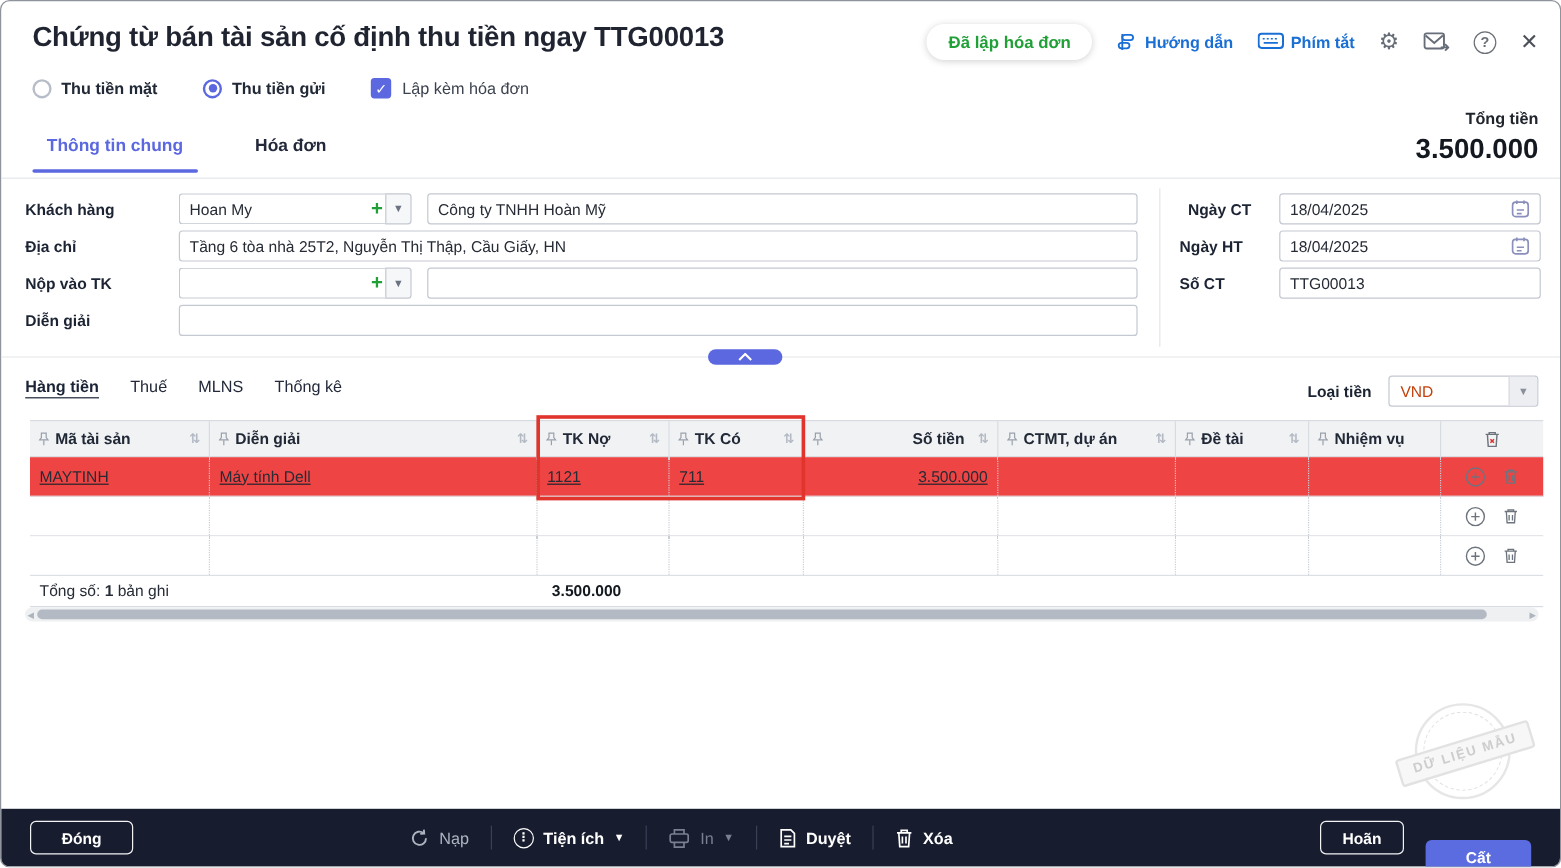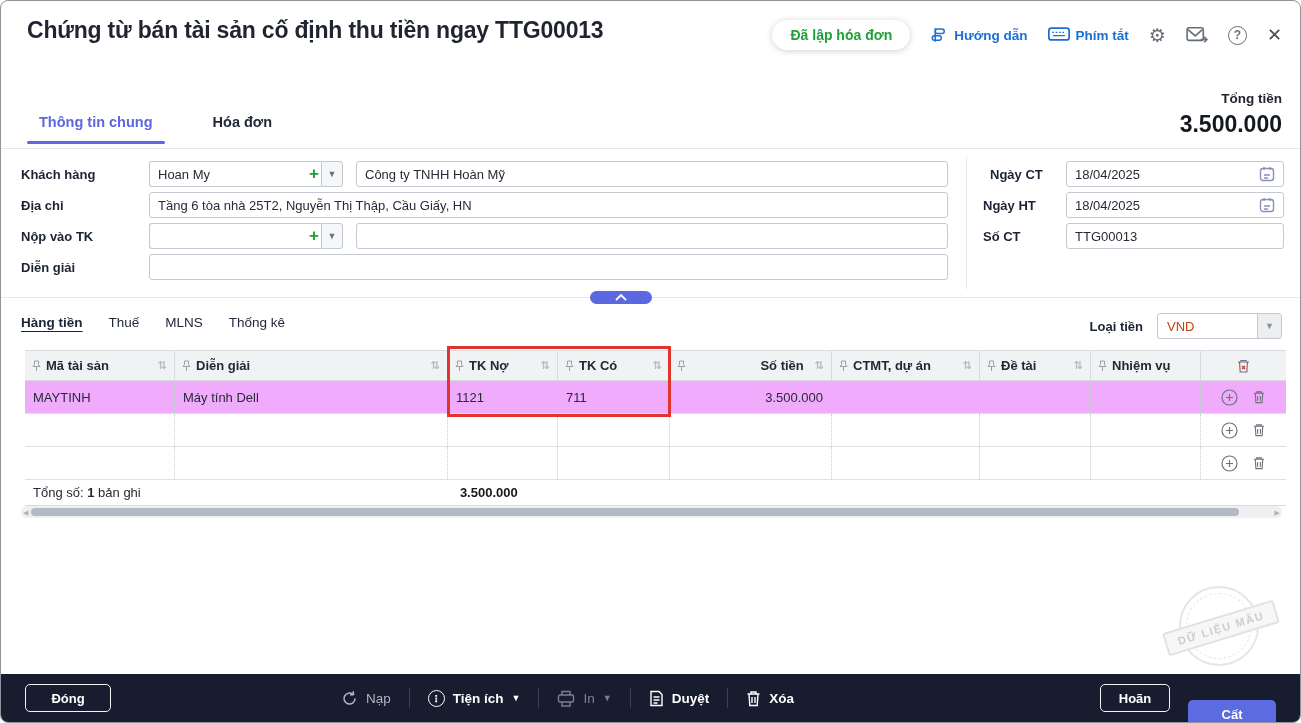--- a/index.html
+++ b/index.html
@@ -76,21 +76,21 @@
   .grid { position:absolute; left:24px; top:349px; width:1261px; }
   .c0{width:150px}.c1{width:273px}.c2{width:110px}.c3{width:112px}.c4{width:162px}
   .c5{width:148px}.c6{width:111px}.c7{width:110px}.c8{width:85px}
   .grow { display:flex; }
   .ghead { height:31px; background:#f1f2f4; border-top:1px solid #d8dce1; border-bottom:1px solid #d8dce1; }
   .hcell { display:flex; align-items:center; gap:5px; padding:0 7px; font-size:13px; font-weight:bold;
            color:#212836; border-right:1px solid #d8dce1; }
   .hcell .sort { margin-left:auto; color:#b4bac4; font-size:11px; cursor:pointer; }
   .hcell.actions { justify-content:center; border-right:none; }
   .brow { height:33px; border-bottom:1px solid #dcdfe4; background:#fff; }
-  .brow.selected { background:#f0abfc; }
+  .brow.selected { background:#ef4444;text-decoration:underline; }
   .bcell { display:flex; align-items:center; padding:0 8px; font-size:13px; color:#262b35;
            border-right:1px dotted #c9ced6; }
   .bcell.num { justify-content:flex-end; }
   .bcell.actions { border-right:none; justify-content:center; gap:14px; }
   .row-icon { color:#6e747e; cursor:pointer; display:flex; align-items:center; }
   .gfooter { height:26px; display:flex; align-items:center; border-bottom:1px solid #d8dce1; }
   .gfooter .summary { font-size:13px; color:#262b35; padding-left:8px; }
   .gfooter .ftotal { font-size:13px; font-weight:bold; color:#14181f; text-align:right; }
   .pin-icon { display:flex; align-items:center; cursor:pointer; }
 
@@ -163,20 +163,34 @@
       <svg width="22" height="18" viewBox="0 0 24 20">
           <rect x="1" y="2" width="18" height="14" rx="2" fill="none" stroke="#676d78" stroke-width="1.8"></rect>
           <path d="M2 4l8 7 8-7" fill="none" stroke="#676d78" stroke-width="1.8"></path>
           <path d="M16 15h7m-3-3l3 3-3 3" fill="none" stroke="#676d78" stroke-width="1.8"></path>
         </svg>
     </span>
     <span class="help-circle">?</span>
     <span class="tool-icon close-x">✕</span>
   </div>
 
+  <div class="options-row">
+    <div class="radio-item">
+      <span class="radio"></span>
+      <span>Thu tiền mặt</span>
+    </div>
+    <div class="radio-item">
+      <span class="radio sel"></span>
+      <span>Thu tiền gửi</span>
+    </div>
+    <div class="check-item">
+      <span class="checkbox">✓</span>
+      <span>Lập kèm hóa đơn</span>
+    </div>
+  </div>
 
   <div class="tabs-row">
     <div class="tab active">Thông tin chung</div>
     <div class="tab">Hóa đơn</div>
   </div>
   <div class="tabs-divider"></div>
 
   <div class="total-box">
     <div class="total-label">Tổng tiền</div>
     <div class="total-value">3.500.000</div>

